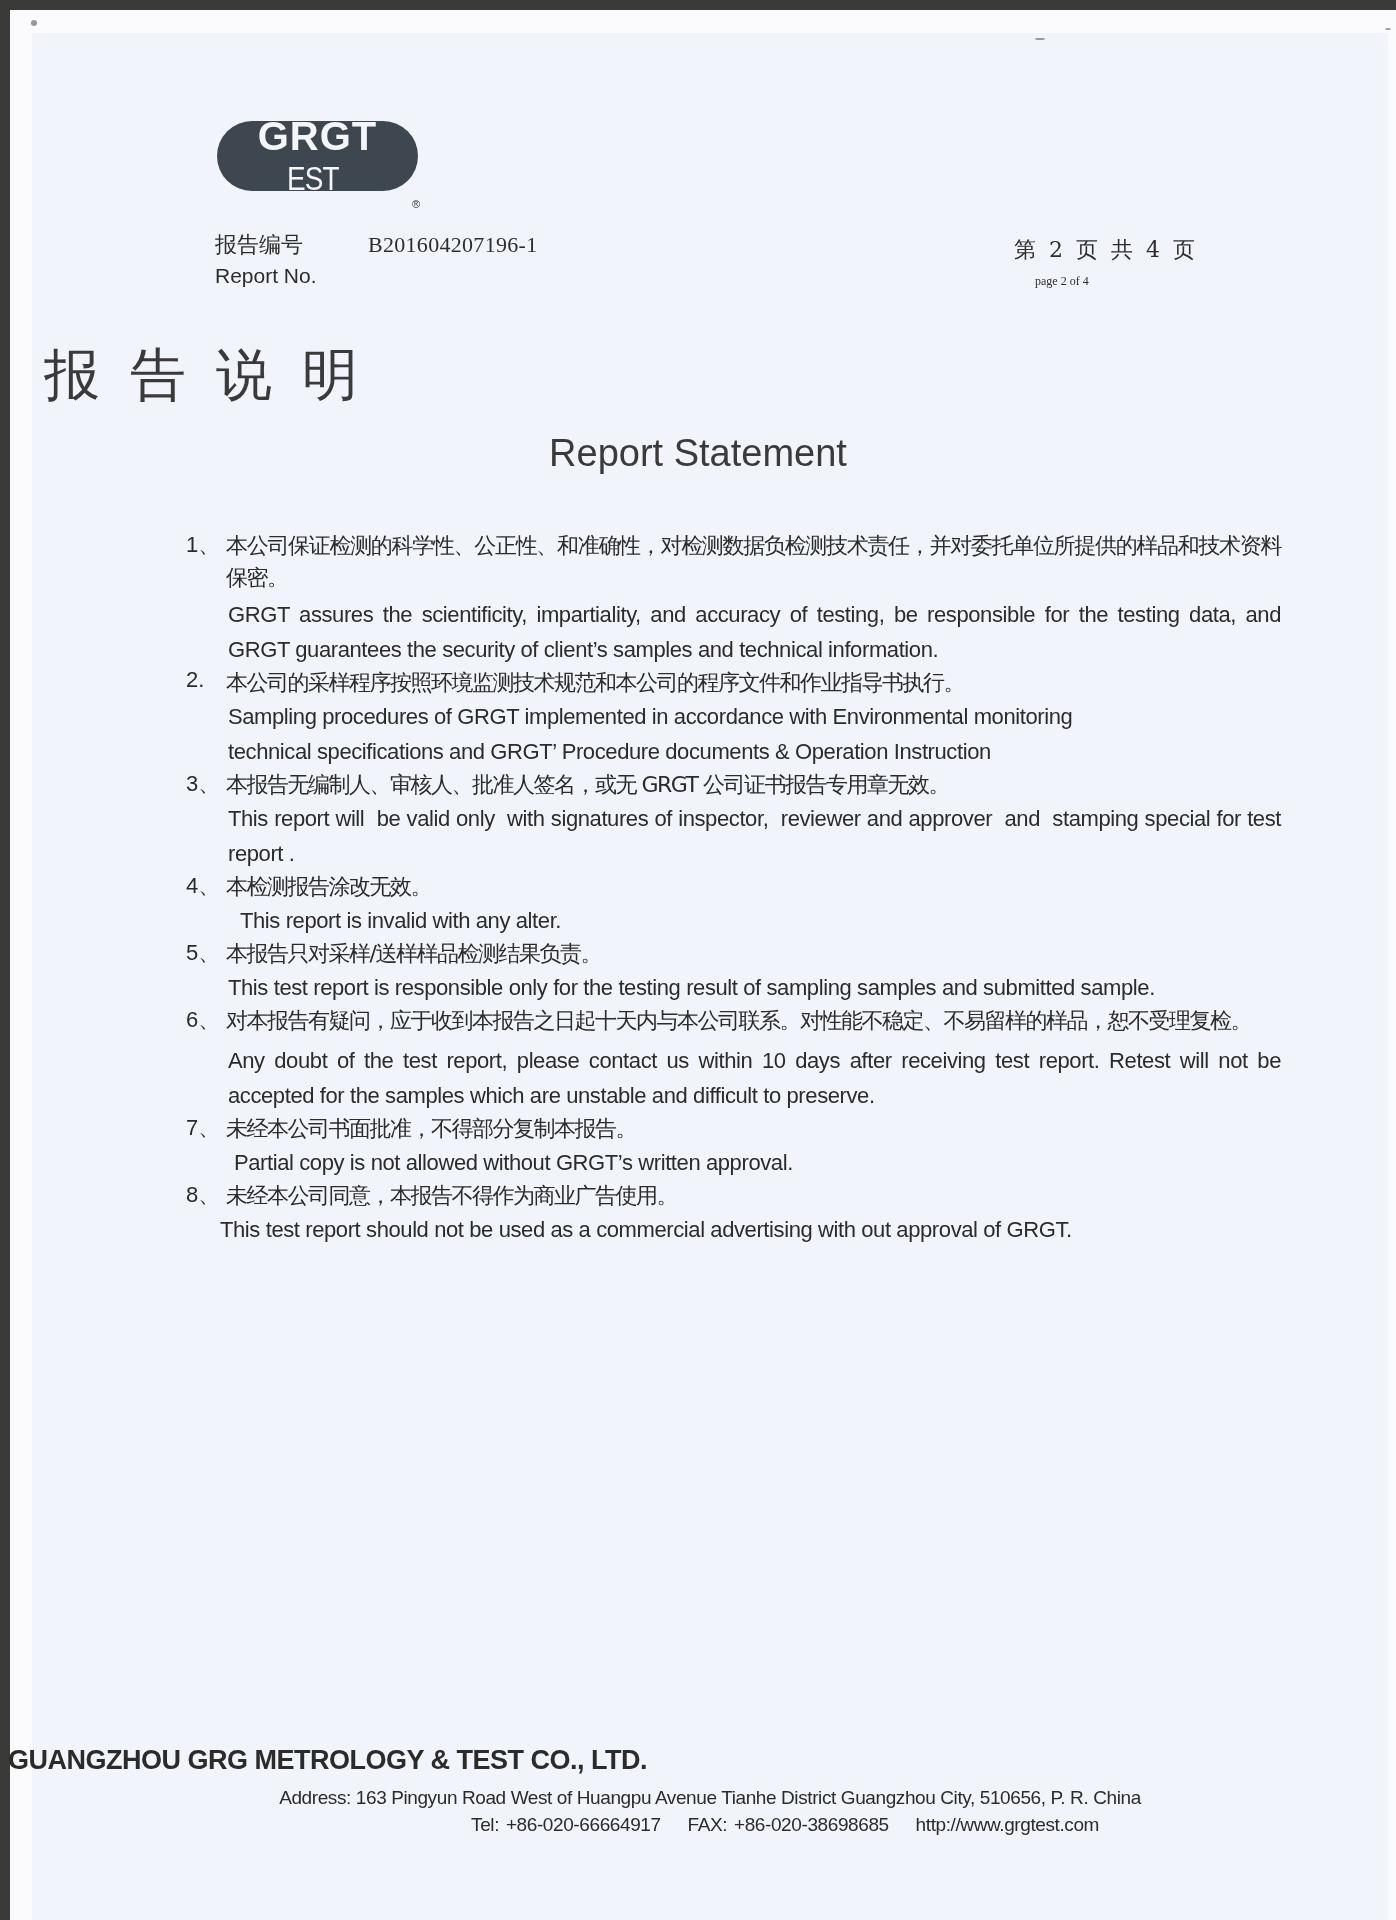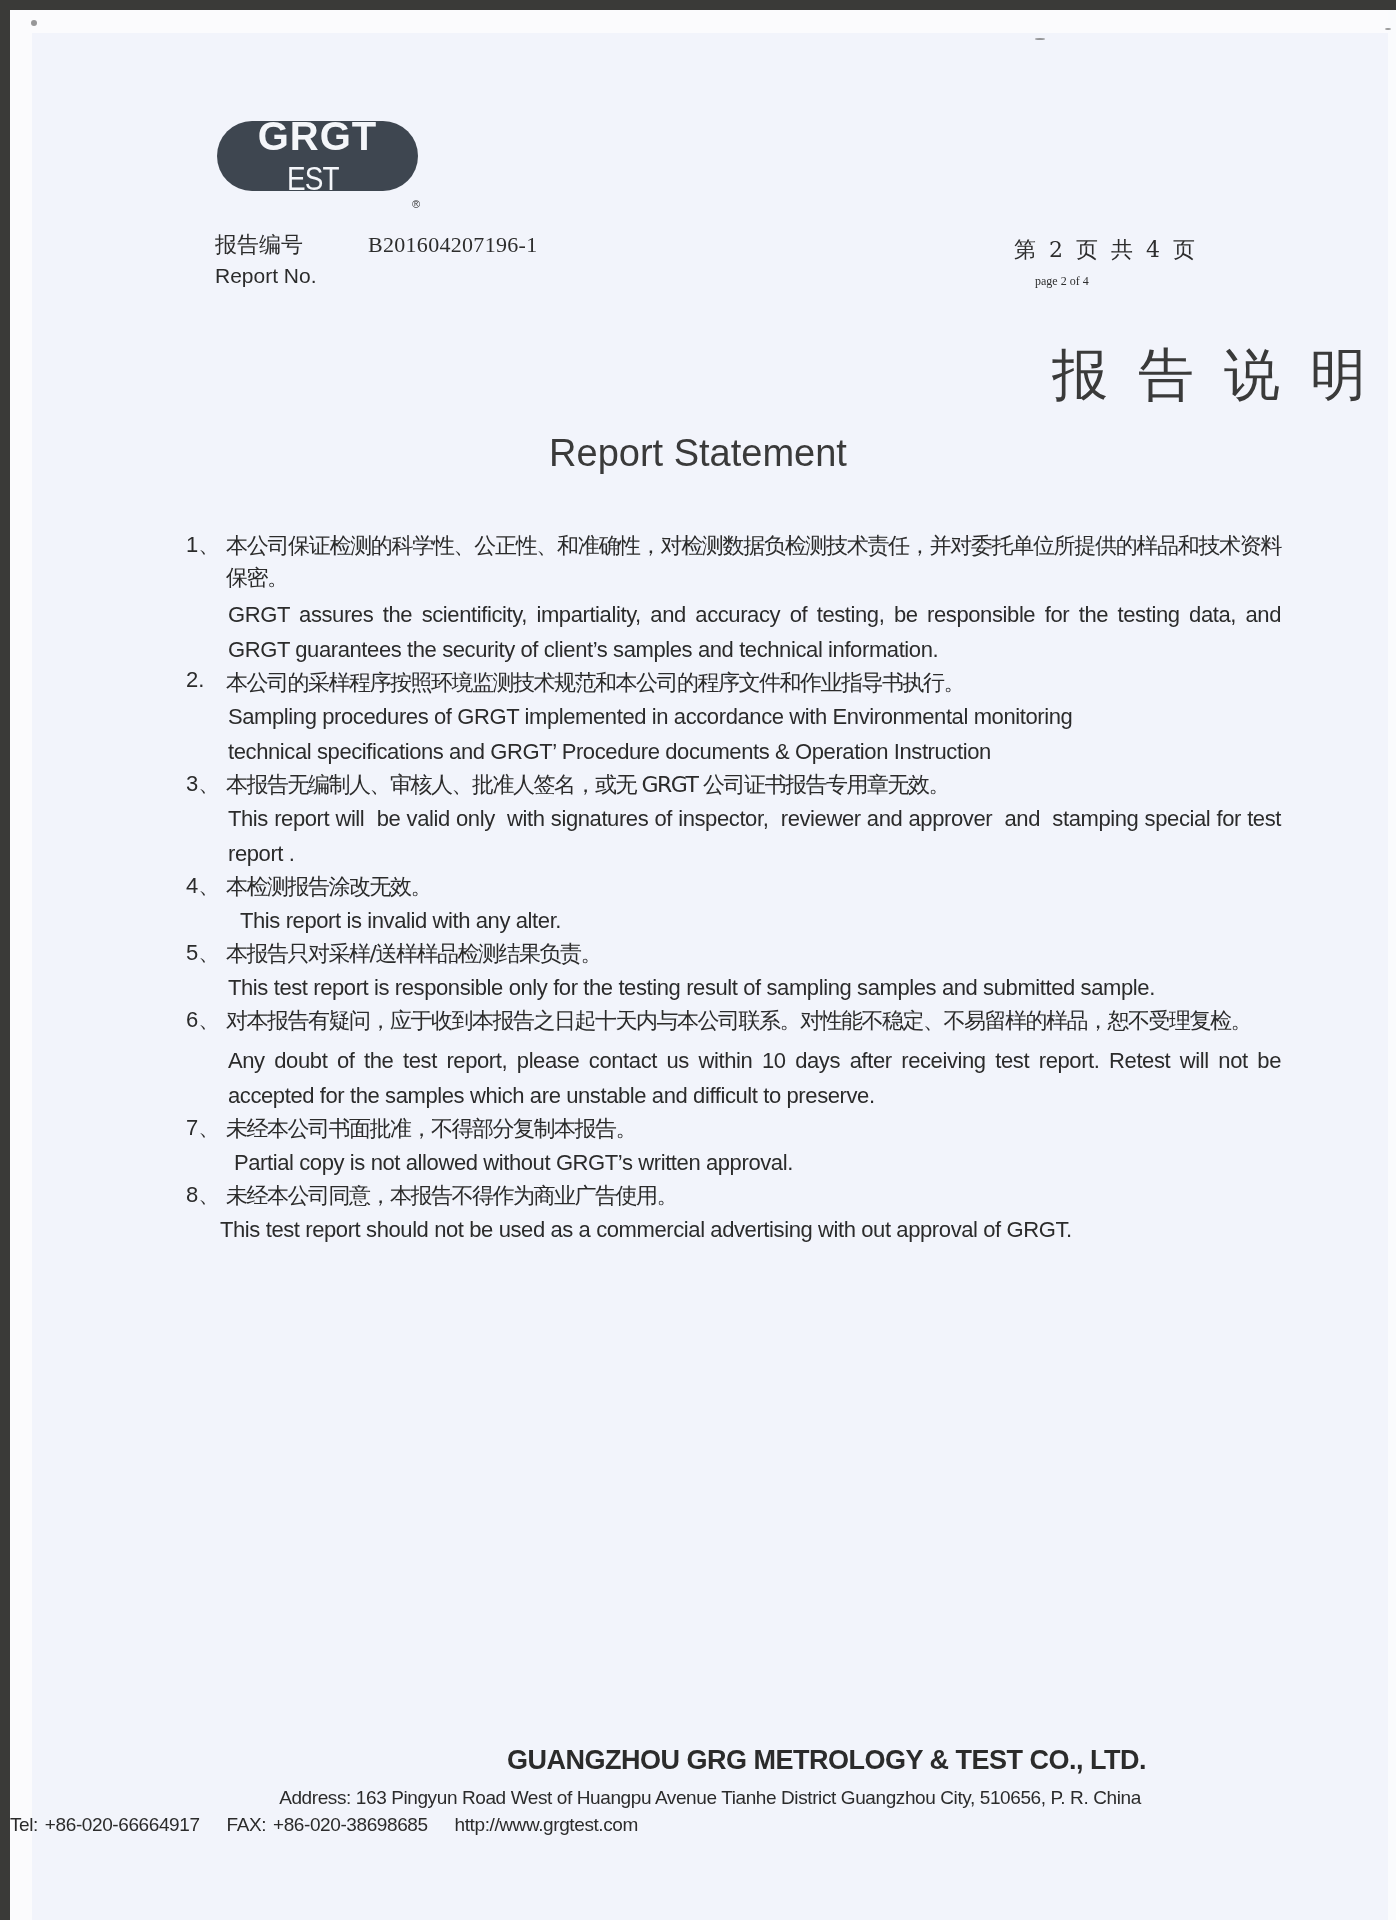--- a/index.html
+++ b/index.html
@@ -117,26 +117,26 @@
     font-family: "Liberation Serif", serif;
     font-size: 12px;
     color: #2d2d2d;
   }
 
   .title-cn {
     position: absolute;
     left: 0;
     width: 1396px;
     top: 338px;
-    text-align: right;
+    text-align: left;
     font-family: "DejaVu Serif", serif;
     font-size: 56px;
     color: #3a3a3a;
     letter-spacing: 30px;
-    padding-left: 30px;
+    padding-left: 44px;
     box-sizing: border-box;
   }
   .title-en {
     position: absolute;
     left: 0;
     width: 1396px;
     top: 432px;
     text-align: center;
     font-size: 38px;
     color: #3a3a3a;
@@ -172,45 +172,45 @@
     letter-spacing: -0.4px;
   }
   .stmt .en.indent2 { margin-left: 54px; }
   .stmt .en.indent3 { margin-left: 48px; }
   .stmt .en.indent0 { margin-left: 34px; }
 
   .justify { text-align: justify; text-align-last: left; }
 
   .footer-company {
     position: absolute;
-    left: 2px;
+    left: 8px;
     width: 1144px;
     top: 1745px;
-    text-align: right;
+    text-align: left;
     font-size: 27px;
     font-weight: bold;
     color: #2b2b2b;
     letter-spacing: -0.5px;
   }
   .footer-address {
     position: absolute;
     left: 12px;
     width: 1396px;
     top: 1787px;
     text-align: center;
     font-size: 19px;
     color: #2b2b2b;
     letter-spacing: -0.4px;
   }
   .footer-contact {
     position: absolute;
     left: 0;
     width: 1109px;
     top: 1814px;
-    text-align: left;
+    text-align: right;
     font-size: 19px;
     color: #2b2b2b;
     letter-spacing: -0.4px;
     word-spacing: 2px;
   }
   .footer-contact span { margin: 0 10px; }
 
   .speck {
     position: absolute;
     background: #555;

